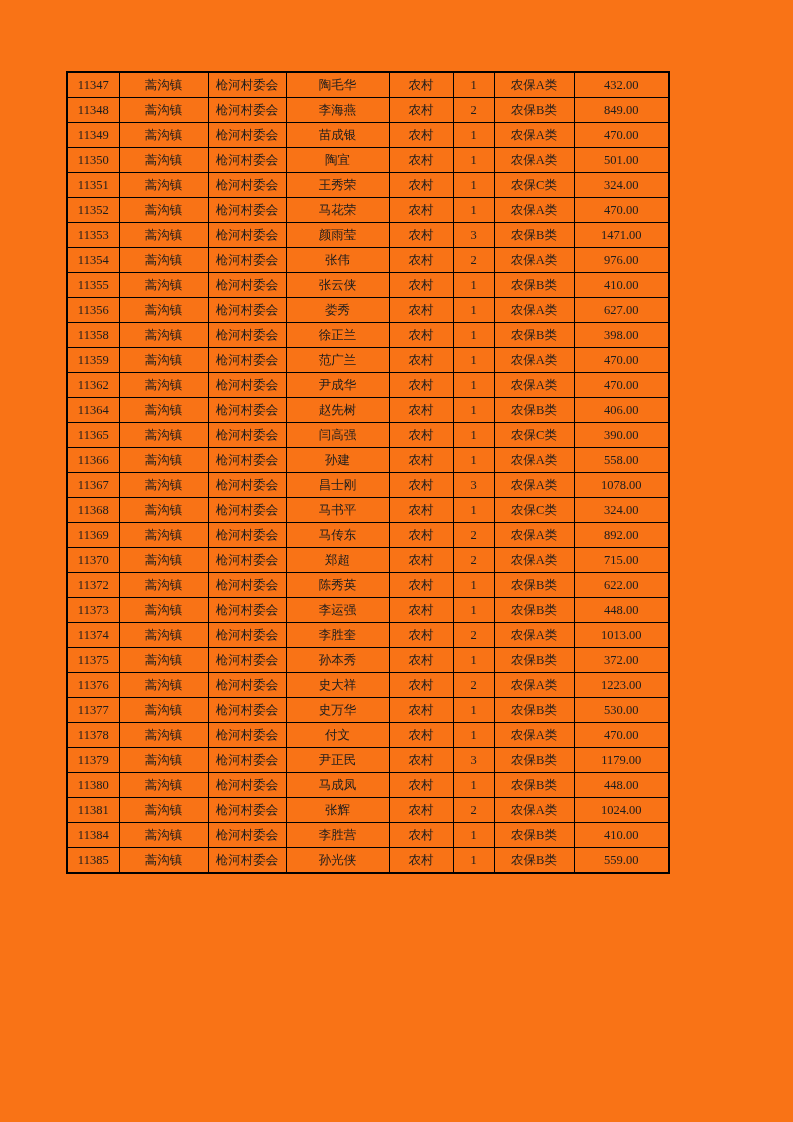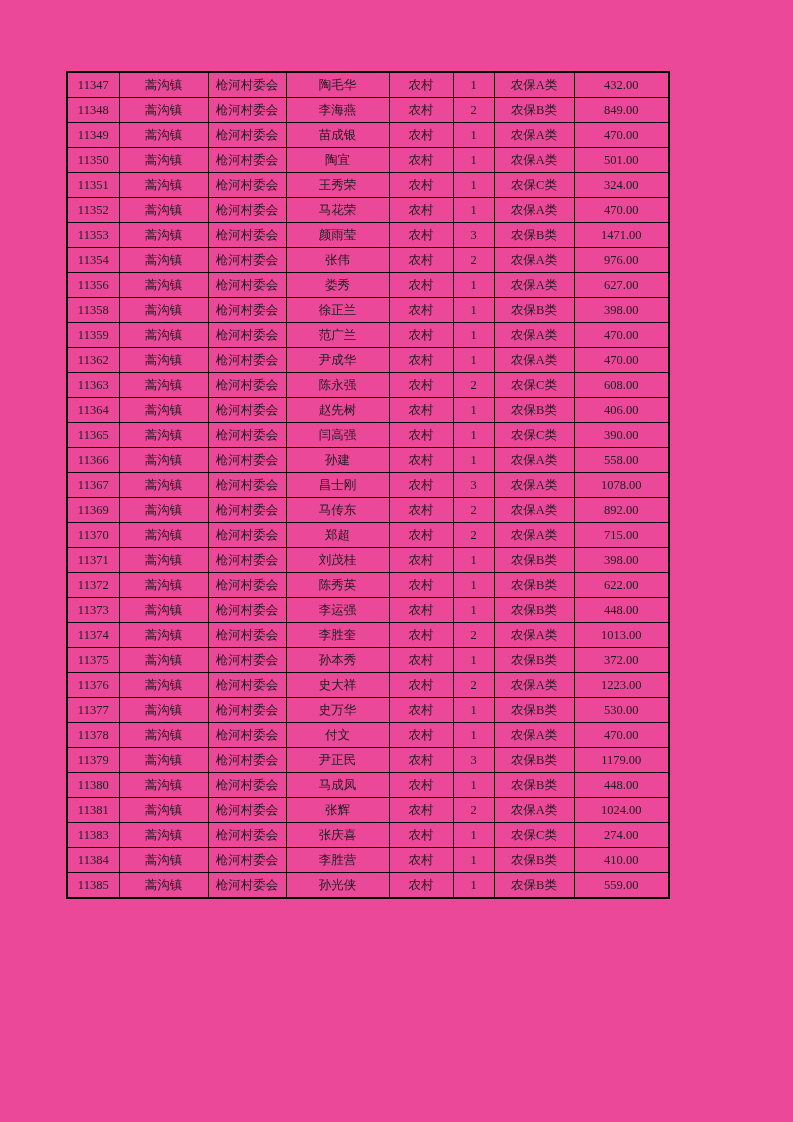--- a/index.html
+++ b/index.html
@@ -4,21 +4,21 @@
 <style>
   html, body {
     margin: 0;
     padding: 0;
     background: #ffffff;
   }
   .page {
     position: relative;
     width: 793px;
     height: 1122px;
-    background: #ec4899;
+    background: #f97316;
     overflow: hidden;
   }
   table.grid {
     position: absolute;
     left: 66px;
     top: 71px;
     width: 602px;
     border-collapse: collapse;
     table-layout: fixed;
     border: 2px solid #000000;
@@ -134,20 +134,30 @@
           <td>11354</td>
           <td>蒿沟镇</td>
           <td>枪河村委会</td>
           <td>张伟</td>
           <td>农村</td>
           <td>2</td>
           <td>农保A类</td>
           <td>976.00</td>
         </tr>
         <tr>
+          <td>11355</td>
+          <td>蒿沟镇</td>
+          <td>枪河村委会</td>
+          <td>张云侠</td>
+          <td>农村</td>
+          <td>1</td>
+          <td>农保B类</td>
+          <td>410.00</td>
+        </tr>
+        <tr>
           <td>11356</td>
           <td>蒿沟镇</td>
           <td>枪河村委会</td>
           <td>娄秀</td>
           <td>农村</td>
           <td>1</td>
           <td>农保A类</td>
           <td>627.00</td>
         </tr>
         <tr>
@@ -172,30 +182,20 @@
         </tr>
         <tr>
           <td>11362</td>
           <td>蒿沟镇</td>
           <td>枪河村委会</td>
           <td>尹成华</td>
           <td>农村</td>
           <td>1</td>
           <td>农保A类</td>
           <td>470.00</td>
-        </tr>
-        <tr>
-          <td>11363</td>
-          <td>蒿沟镇</td>
-          <td>枪河村委会</td>
-          <td>陈永强</td>
-          <td>农村</td>
-          <td>2</td>
-          <td>农保C类</td>
-          <td>608.00</td>
         </tr>
         <tr>
           <td>11364</td>
           <td>蒿沟镇</td>
           <td>枪河村委会</td>
           <td>赵先树</td>
           <td>农村</td>
           <td>1</td>
           <td>农保B类</td>
           <td>406.00</td>
@@ -224,50 +224,50 @@
           <td>11367</td>
           <td>蒿沟镇</td>
           <td>枪河村委会</td>
           <td>昌士刚</td>
           <td>农村</td>
           <td>3</td>
           <td>农保A类</td>
           <td>1078.00</td>
         </tr>
         <tr>
+          <td>11368</td>
+          <td>蒿沟镇</td>
+          <td>枪河村委会</td>
+          <td>马书平</td>
+          <td>农村</td>
+          <td>1</td>
+          <td>农保C类</td>
+          <td>324.00</td>
+        </tr>
+        <tr>
           <td>11369</td>
           <td>蒿沟镇</td>
           <td>枪河村委会</td>
           <td>马传东</td>
           <td>农村</td>
           <td>2</td>
           <td>农保A类</td>
           <td>892.00</td>
         </tr>
         <tr>
           <td>11370</td>
           <td>蒿沟镇</td>
           <td>枪河村委会</td>
           <td>郑超</td>
           <td>农村</td>
           <td>2</td>
           <td>农保A类</td>
           <td>715.00</td>
         </tr>
         <tr>
-          <td>11371</td>
-          <td>蒿沟镇</td>
-          <td>枪河村委会</td>
-          <td>刘茂桂</td>
-          <td>农村</td>
-          <td>1</td>
-          <td>农保B类</td>
-          <td>398.00</td>
-        </tr>
-        <tr>
           <td>11372</td>
           <td>蒿沟镇</td>
           <td>枪河村委会</td>
           <td>陈秀英</td>
           <td>农村</td>
           <td>1</td>
           <td>农保B类</td>
           <td>622.00</td>
         </tr>
         <tr>
@@ -352,30 +352,20 @@
         </tr>
         <tr>
           <td>11381</td>
           <td>蒿沟镇</td>
           <td>枪河村委会</td>
           <td>张辉</td>
           <td>农村</td>
           <td>2</td>
           <td>农保A类</td>
           <td>1024.00</td>
-        </tr>
-        <tr>
-          <td>11383</td>
-          <td>蒿沟镇</td>
-          <td>枪河村委会</td>
-          <td>张庆喜</td>
-          <td>农村</td>
-          <td>1</td>
-          <td>农保C类</td>
-          <td>274.00</td>
         </tr>
         <tr>
           <td>11384</td>
           <td>蒿沟镇</td>
           <td>枪河村委会</td>
           <td>李胜营</td>
           <td>农村</td>
           <td>1</td>
           <td>农保B类</td>
           <td>410.00</td>

